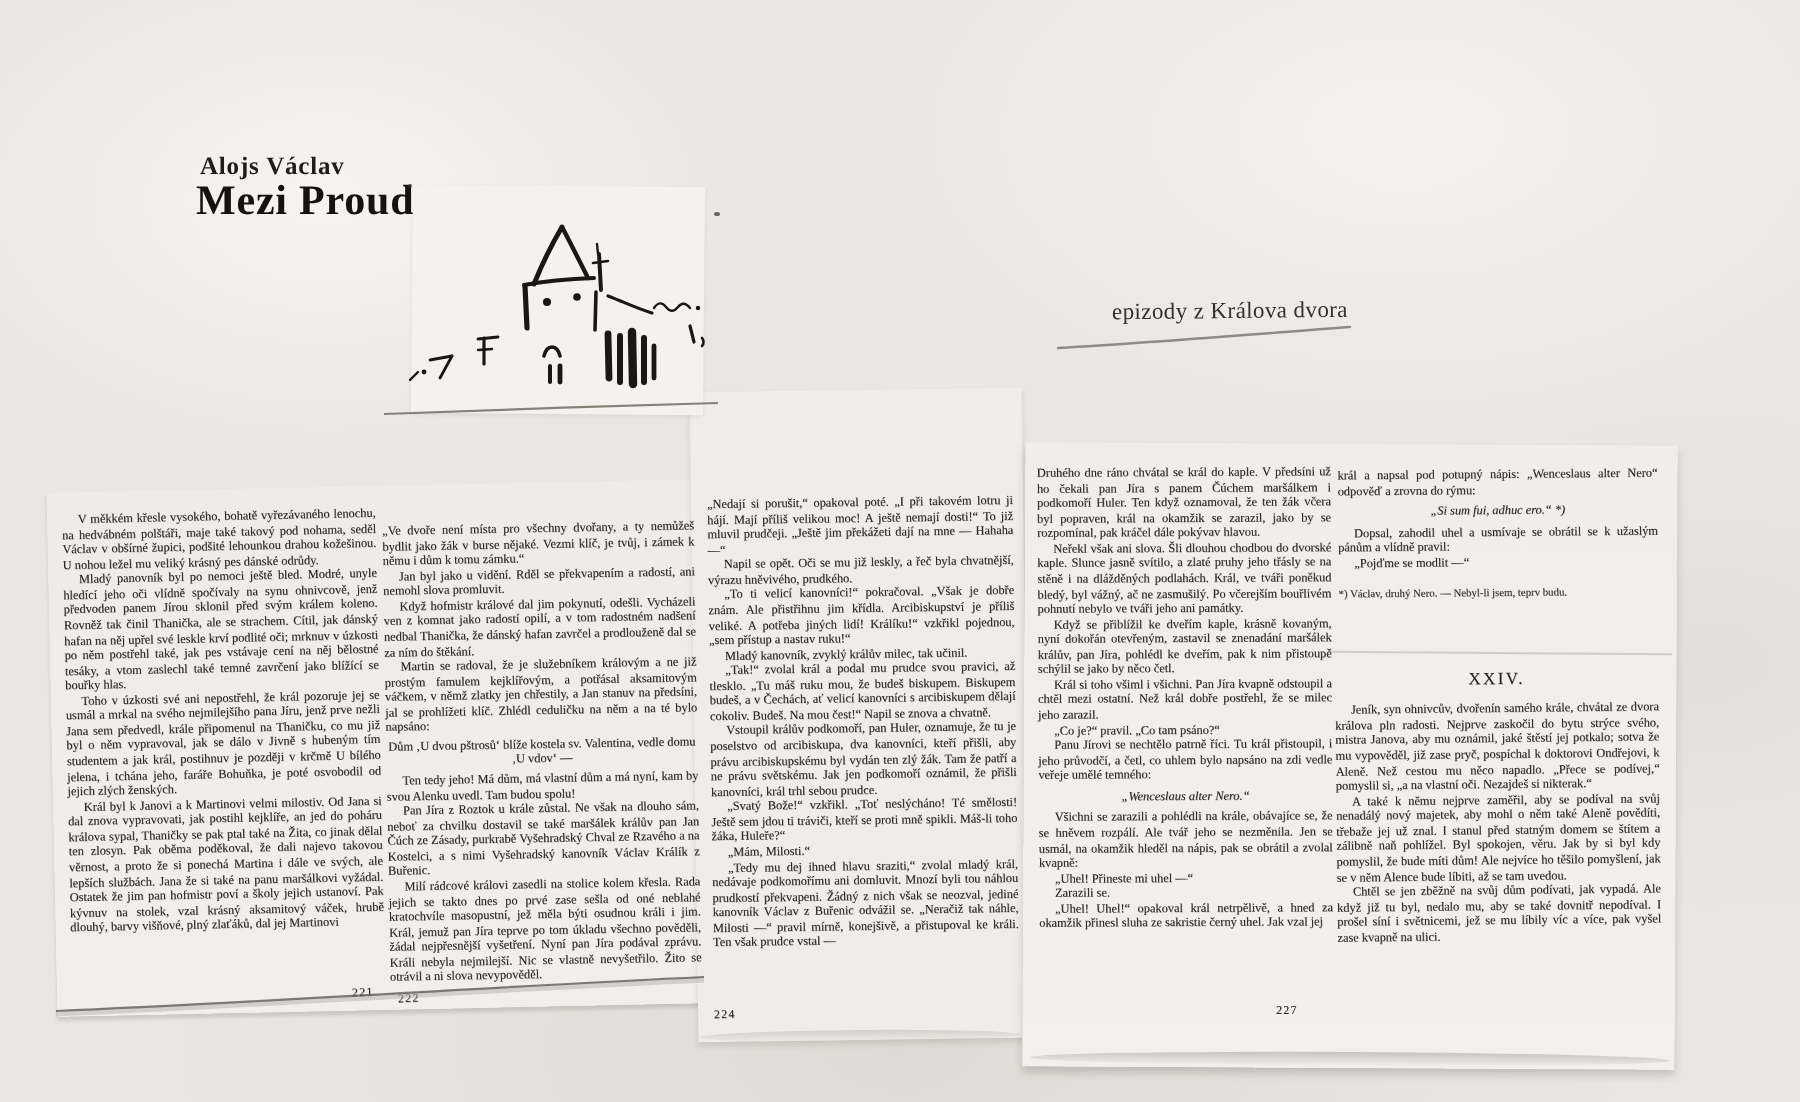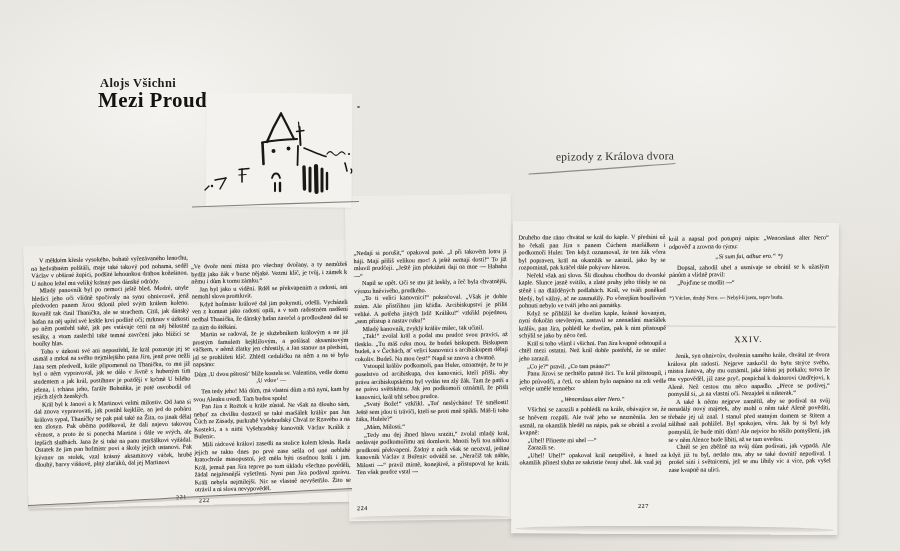--- a/index.html
+++ b/index.html
@@ -41,21 +41,21 @@
 </head>
 <body>
 
 <div id="canvas">
 
   <div class="page page-left"></div>
   <div class="page page-mid"></div>
   <div class="page page-right"></div>
   <div class="frag-edge"></div>
 
-  <div class="author">Alojs Všichni</div>
+  <div class="author">Alojs Václav</div>
   <h1 class="title">Mezi Proudy</h1>
 
   <div class="speck" style="left:204px;top:92px;width:2px;height:2px"></div>
   <div class="speck" style="left:218px;top:97px;width:2px;height:2px"></div>
   <div class="speck" style="left:230px;top:94px;width:2px;height:3px"></div>
   <div class="speck" style="left:248px;top:99px;width:2px;height:2px"></div>
   <div class="speck" style="left:357px;top:106px;width:3px;height:2px"></div>
 
   <div class="sketch-paper"></div>
   <svg class="sketch" viewBox="0 0 180 130">

